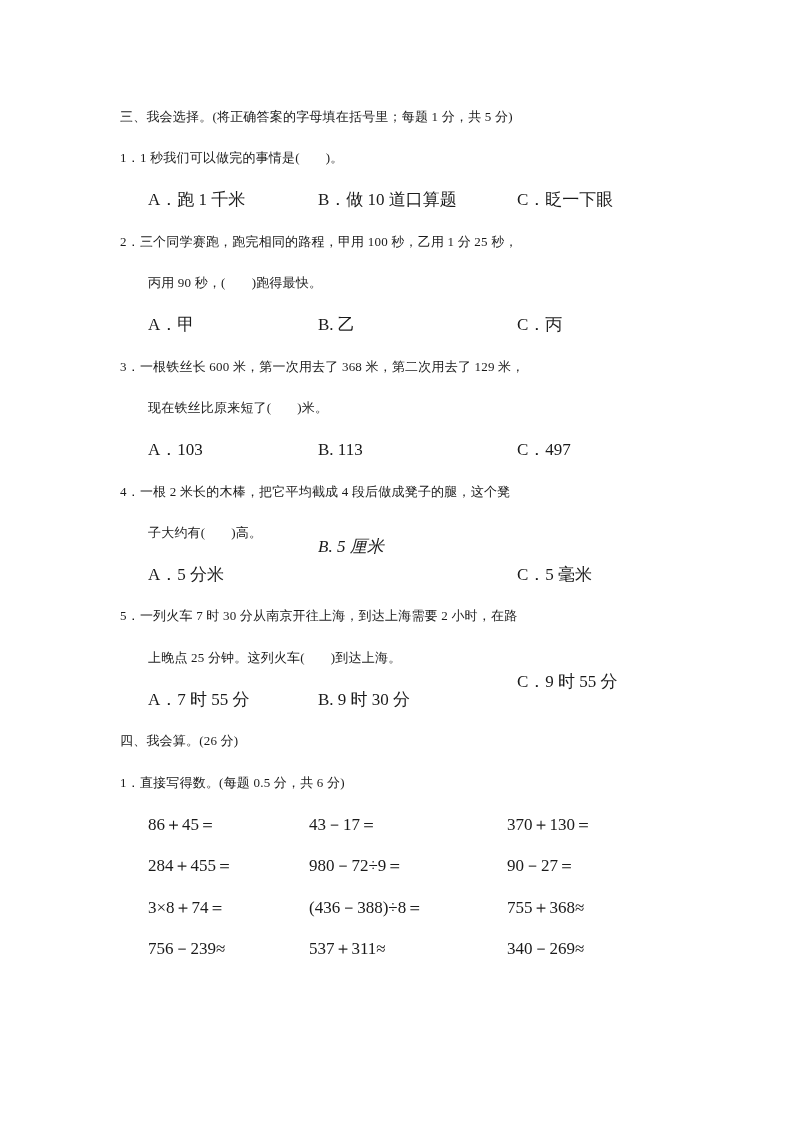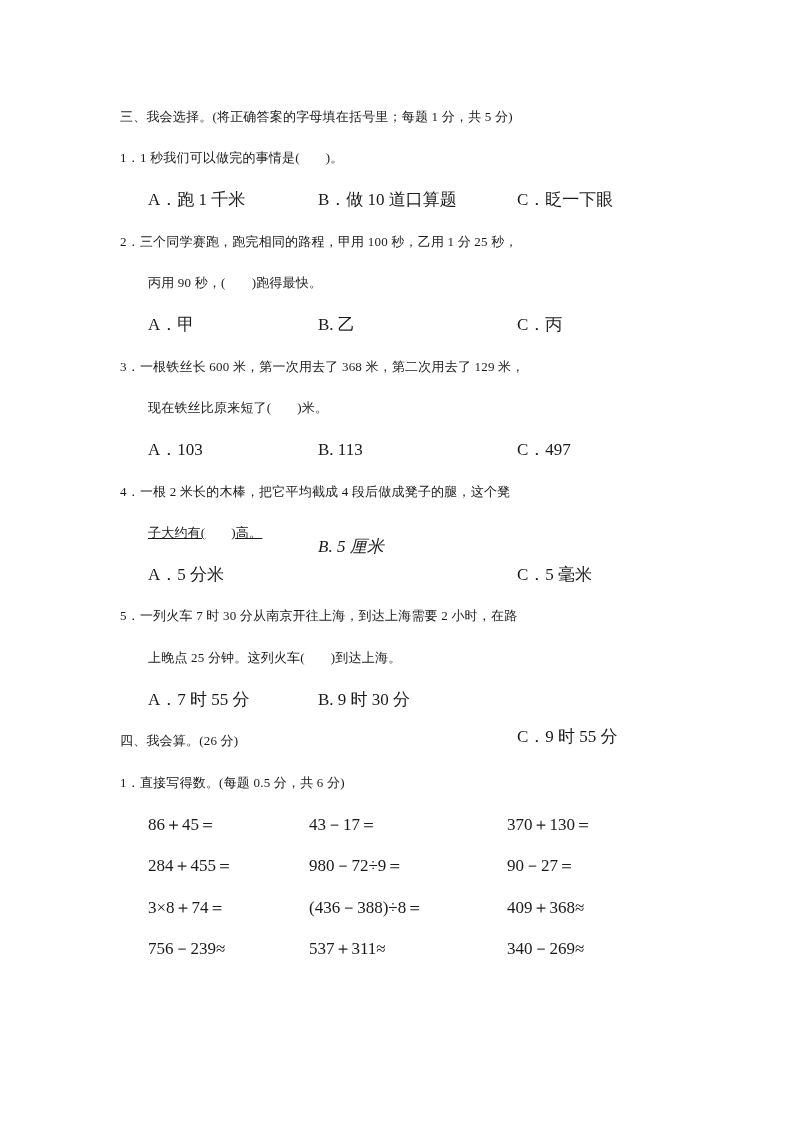--- a/index.html
+++ b/index.html
@@ -55,45 +55,45 @@
 
 <div class="line" style="left:120px; top:356px;">3．一根铁丝长 600 米，第一次用去了 368 米，第二次用去了 129 米，</div>
 <div class="line" style="left:148px; top:397px;">
   <span>现在铁丝比原来短了(</span><span class="blank"></span><span>)米。</span>
 </div>
 <div class="col" style="left:148px; top:439px;">A．103</div>
 <div class="col" style="left:318px; top:439px;">B. 113</div>
 <div class="col" style="left:517px; top:439px;">C．497</div>
 
 <div class="line" style="left:120px; top:481px;">4．一根 2 米长的木棒，把它平均截成 4 段后做成凳子的腿，这个凳</div>
-<div class="line" style="left:148px; top:522px;text-decoration:underline;">
+<div class="line" style="left:148px; top:522px;">
   <span>子大约有(</span><span class="blank"></span><span>)高。</span>
 </div>
 <div class="col" style="left:148px; top:564px;">A．5 分米</div>
 <div class="col" style="left:318px; top:536px;font-style:italic;">B. 5 厘米</div>
 <div class="col" style="left:517px; top:564px;">C．5 毫米</div>
 
 <div class="line" style="left:120px; top:605px;">5．一列火车 7 时 30 分从南京开往上海，到达上海需要 2 小时，在路</div>
 <div class="line" style="left:148px; top:647px;">
   <span>上晚点 25 分钟。这列火车(</span><span class="blank"></span><span>)到达上海。</span>
 </div>
 <div class="col" style="left:148px; top:689px;">A．7 时 55 分</div>
 <div class="col" style="left:318px; top:689px;">B. 9 时 30 分</div>
-<div class="col" style="left:517px; top:726px;">C．9 时 55 分</div>
+<div class="col" style="left:517px; top:671px;">C．9 时 55 分</div>
 
 <div class="line" style="left:120px; top:730px;">四、我会算。(26 分)</div>
 <div class="line" style="left:120px; top:772px;">1．直接写得数。(每题 0.5 分，共 6 分)</div>
 
 <div class="col" style="left:148px; top:814px;">86＋45＝</div>
 <div class="col" style="left:309px; top:814px;">43－17＝</div>
 <div class="col" style="left:507px; top:814px;">370＋130＝</div>
 
 <div class="col" style="left:148px; top:855px;">284＋455＝</div>
 <div class="col" style="left:309px; top:855px;">980－72÷9＝</div>
 <div class="col" style="left:507px; top:855px;">90－27＝</div>
 
 <div class="col" style="left:148px; top:897px;">3×8＋74＝</div>
 <div class="col" style="left:309px; top:897px;">(436－388)÷8＝</div>
-<div class="col" style="left:507px; top:897px;">409＋368≈</div>
+<div class="col" style="left:507px; top:897px;">755＋368≈</div>
 
 <div class="col" style="left:148px; top:938px;">756－239≈</div>
 <div class="col" style="left:309px; top:938px;">537＋311≈</div>
 <div class="col" style="left:507px; top:938px;">340－269≈</div>
 
 </body></html>

